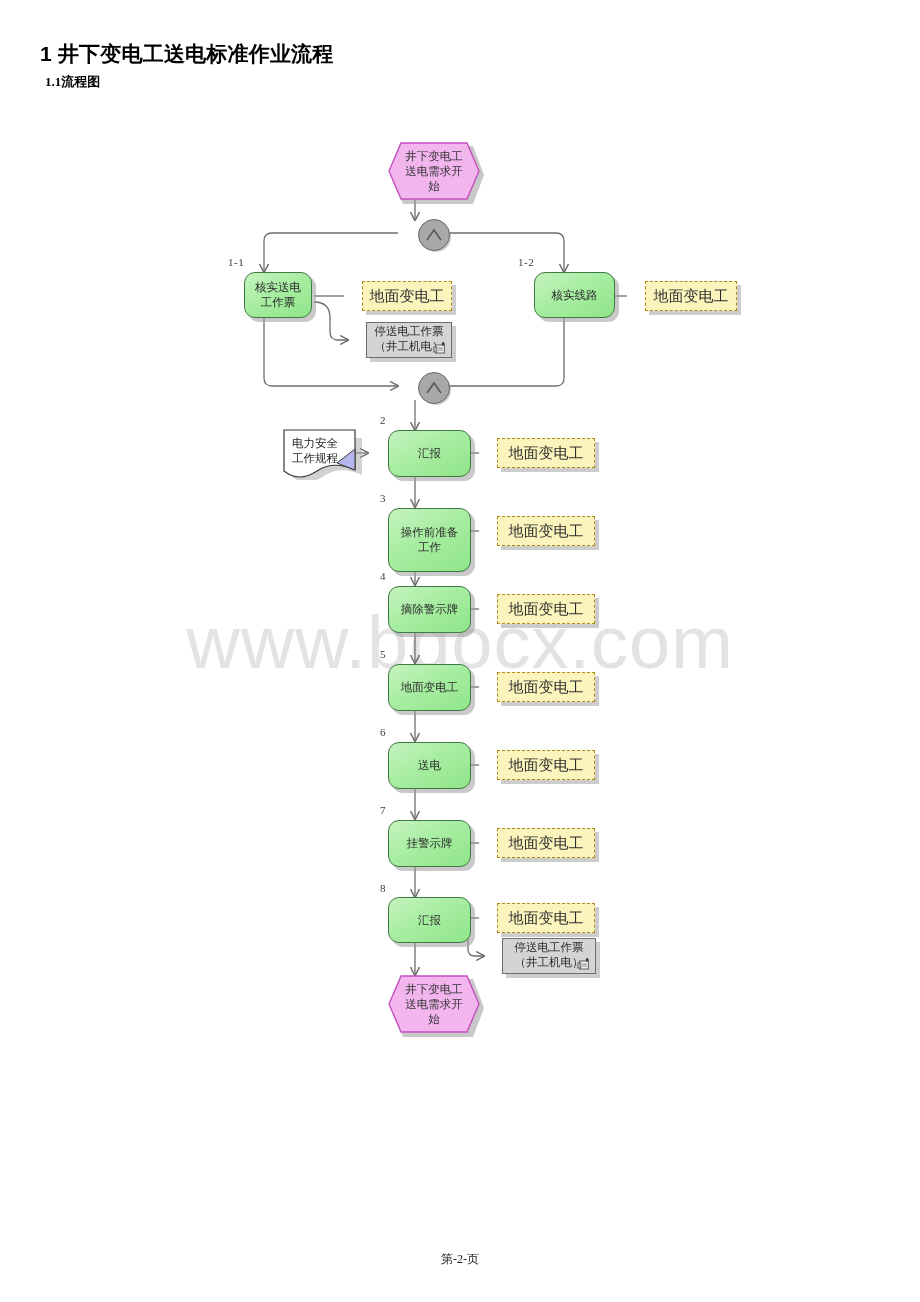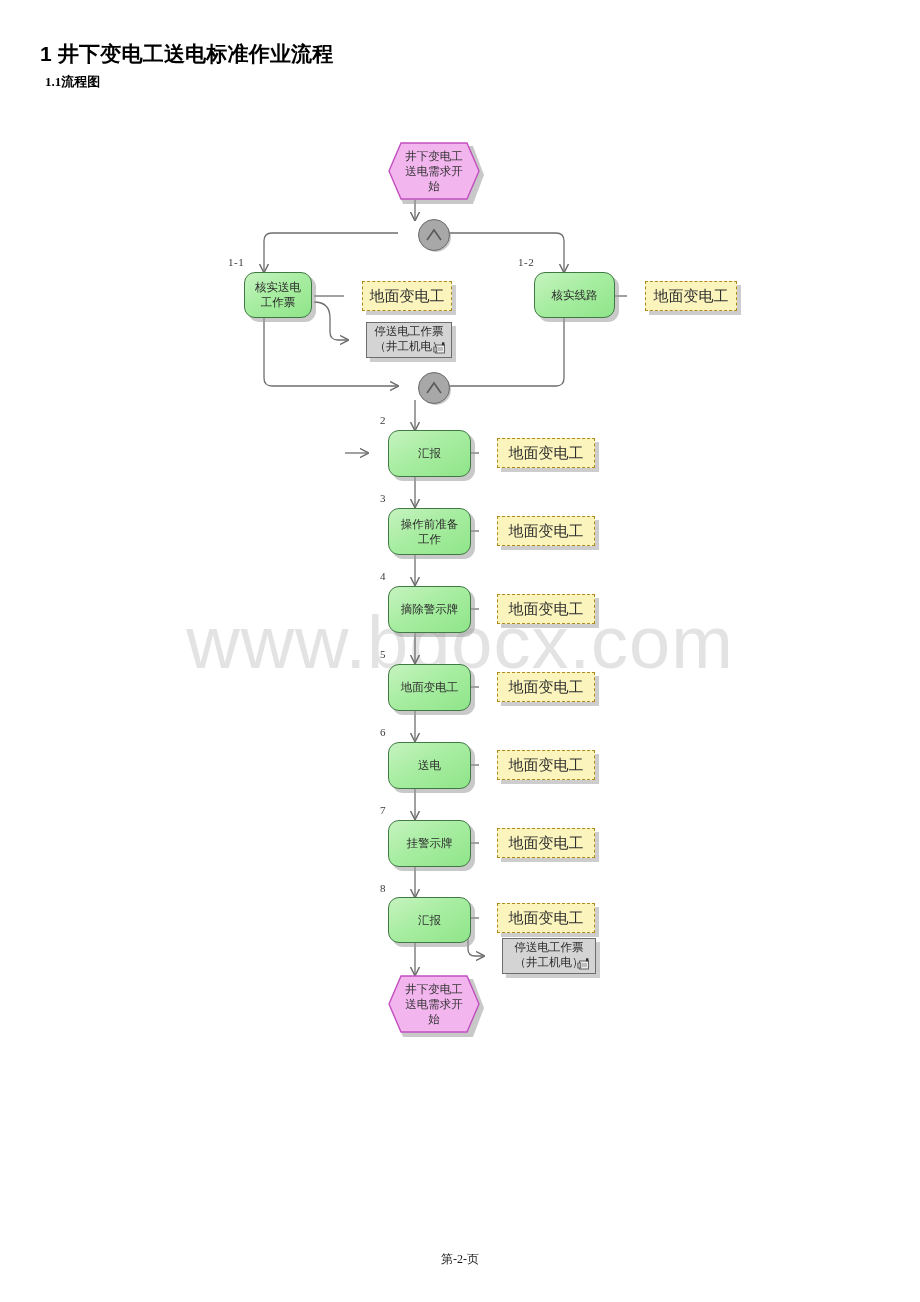--- a/index.html
+++ b/index.html
@@ -409,33 +409,44 @@
 
   <div class="junction-wrap" style="left:400px; top:372px; width:30px; height:30px;">
     <div class="junction-shadow"></div>
     <div class="junction-body">
       <svg width="18" height="14" viewBox="0 0 18 14">
         <path d="M 2 12 L 9 2 L 16 12" fill="none" stroke="#5a5a5a" stroke-width="1.6" stroke-linejoin="miter"></path>
       </svg>
     </div>
   </div>
 
+  <div class="refdoc-wrap" style="left:264px; top:428px; width:94px; height:52px;">
+    <svg width="94" height="52" viewBox="0 0 94 52">
+      <path d="M 5 6 L 5 44 Q 20 56 38 44 Q 54 33 76 43 L 76 6 Z" fill="#9c9c9c" opacity="0.45" transform="translate(4,4)"></path>
+      <path d="M 2 2 L 2 43 Q 17 55 35 43 Q 51 32 73 42 L 73 2 Z" fill="#ffffff" stroke="#3a3a3a" stroke-width="1.2"></path>
+      <path d="M 55 35 L 73 42 L 73 21 Z" fill="#b6b7ee" stroke="#3a3a3a" stroke-width="1"></path>
+    </svg>
+    <div class="refdoc-text">
+      <div>电力安全</div>
+      <div>工作规程</div>
+    </div>
+  </div>
 
   <div class="step-num" style="left:362px; top:414px;">2</div>
   <div class="proc-wrap" style="left:370px; top:430px; width:83px; height:47px;">
     <div class="proc-shadow"></div>
     <div class="proc-body">汇报</div>
   </div>
   <div class="role-wrap" style="left:479px; top:438px; width:98px; height:30px;">
     <div class="role-shadow"></div>
     <div class="role-body">地面变电工</div>
   </div>
 
   <div class="step-num" style="left:362px; top:492px;">3</div>
-  <div class="proc-wrap" style="left:370px; top:508px; width:83px; height:47px;">
+  <div class="proc-wrap" style="left:370px; top:508px; width:83px; height:64px;">
     <div class="proc-shadow"></div>
     <div class="proc-body">操作前准备工作</div>
   </div>
   <div class="role-wrap" style="left:479px; top:516px; width:98px; height:30px;">
     <div class="role-shadow"></div>
     <div class="role-body">地面变电工</div>
   </div>
 
   <div class="step-num" style="left:362px; top:570px;">4</div>
   <div class="proc-wrap" style="left:370px; top:586px; width:83px; height:47px;">

